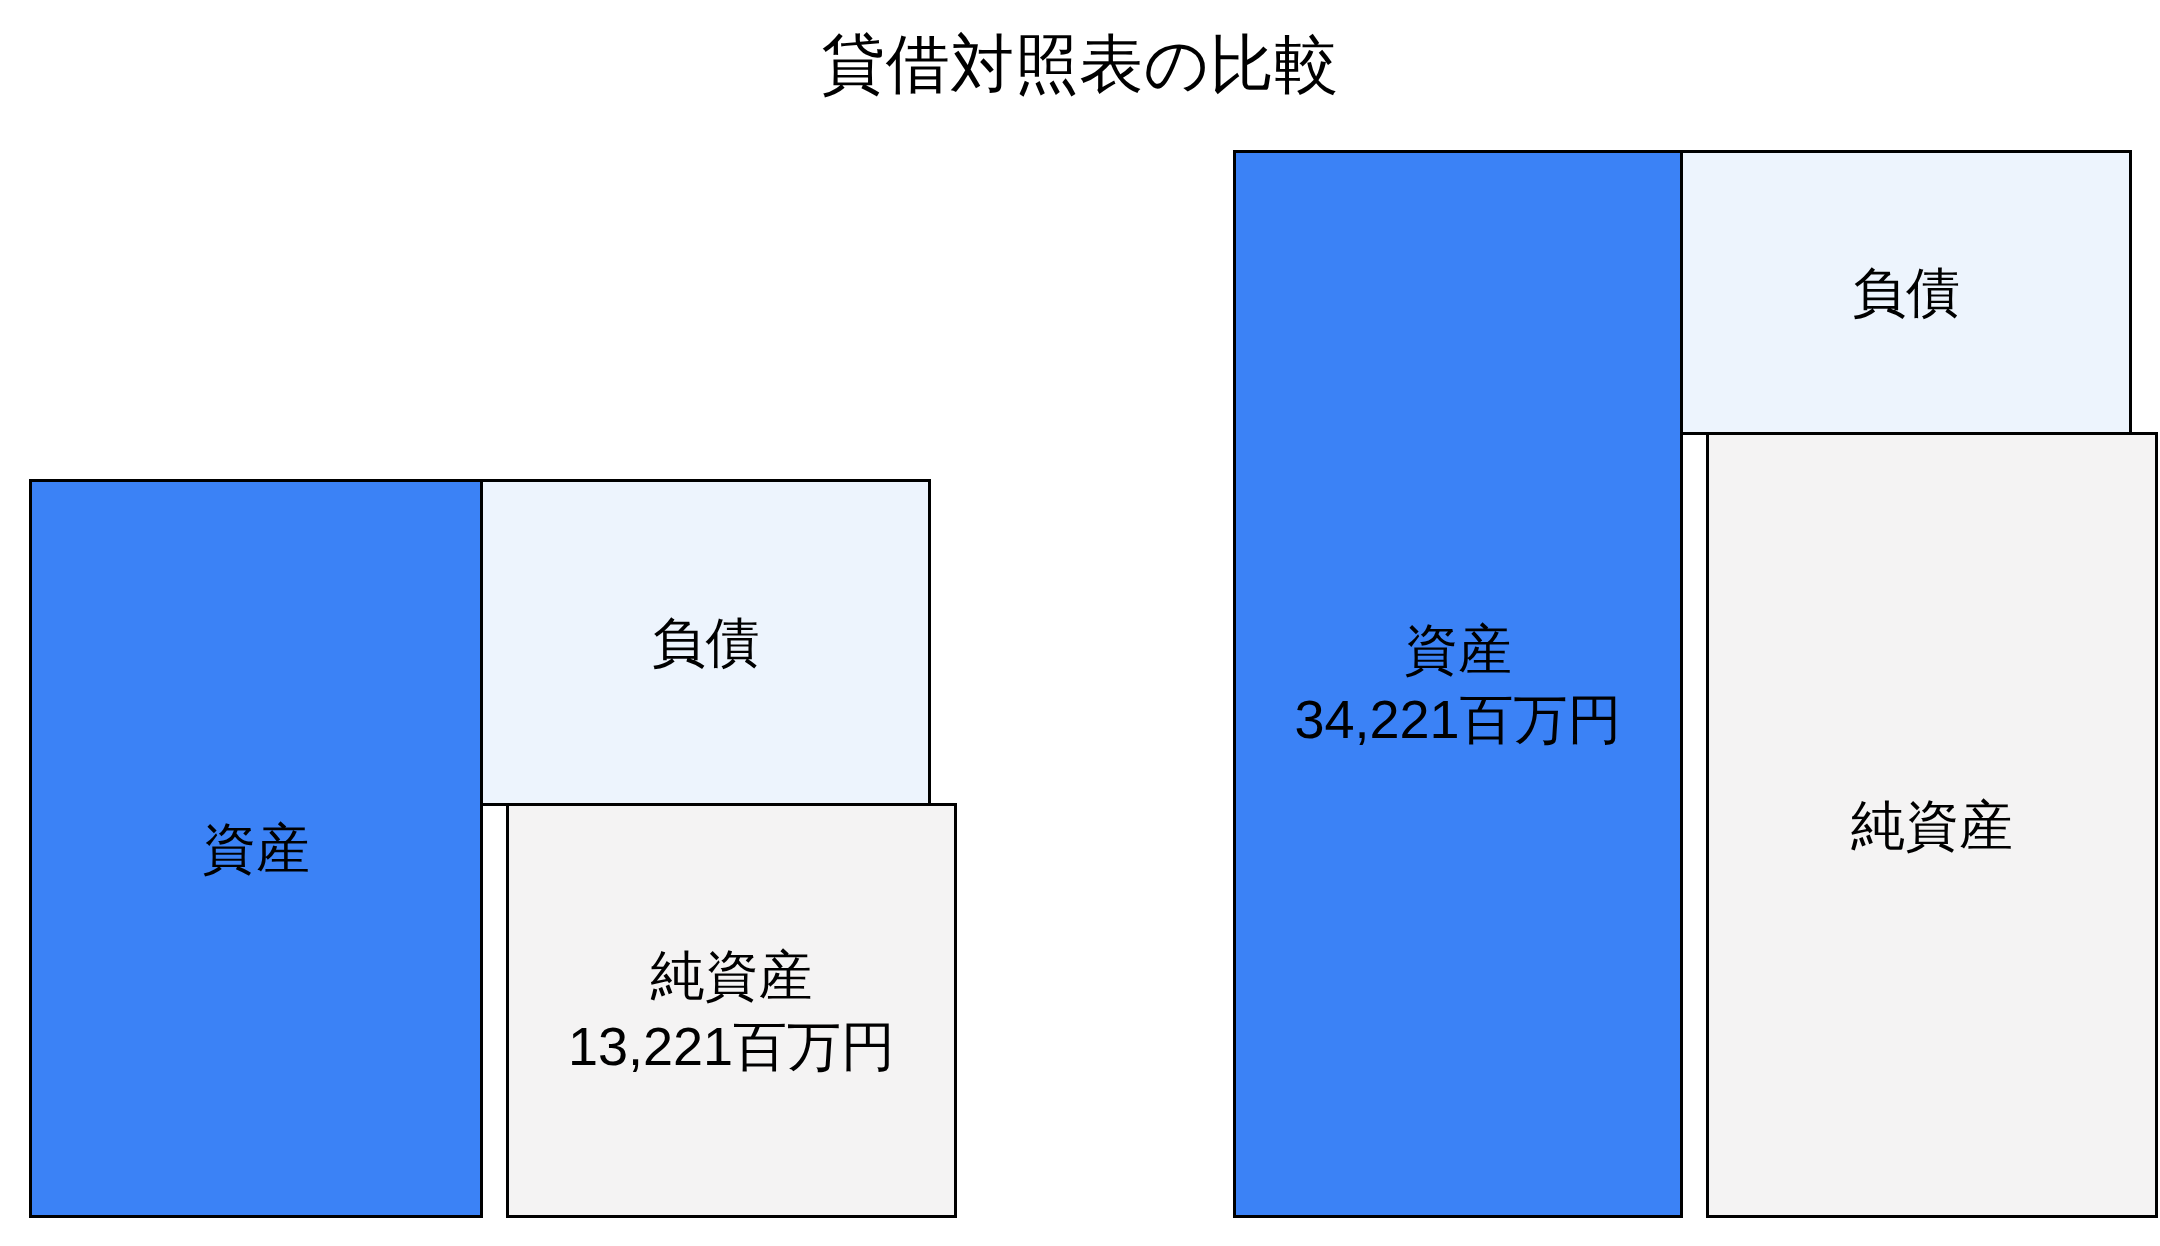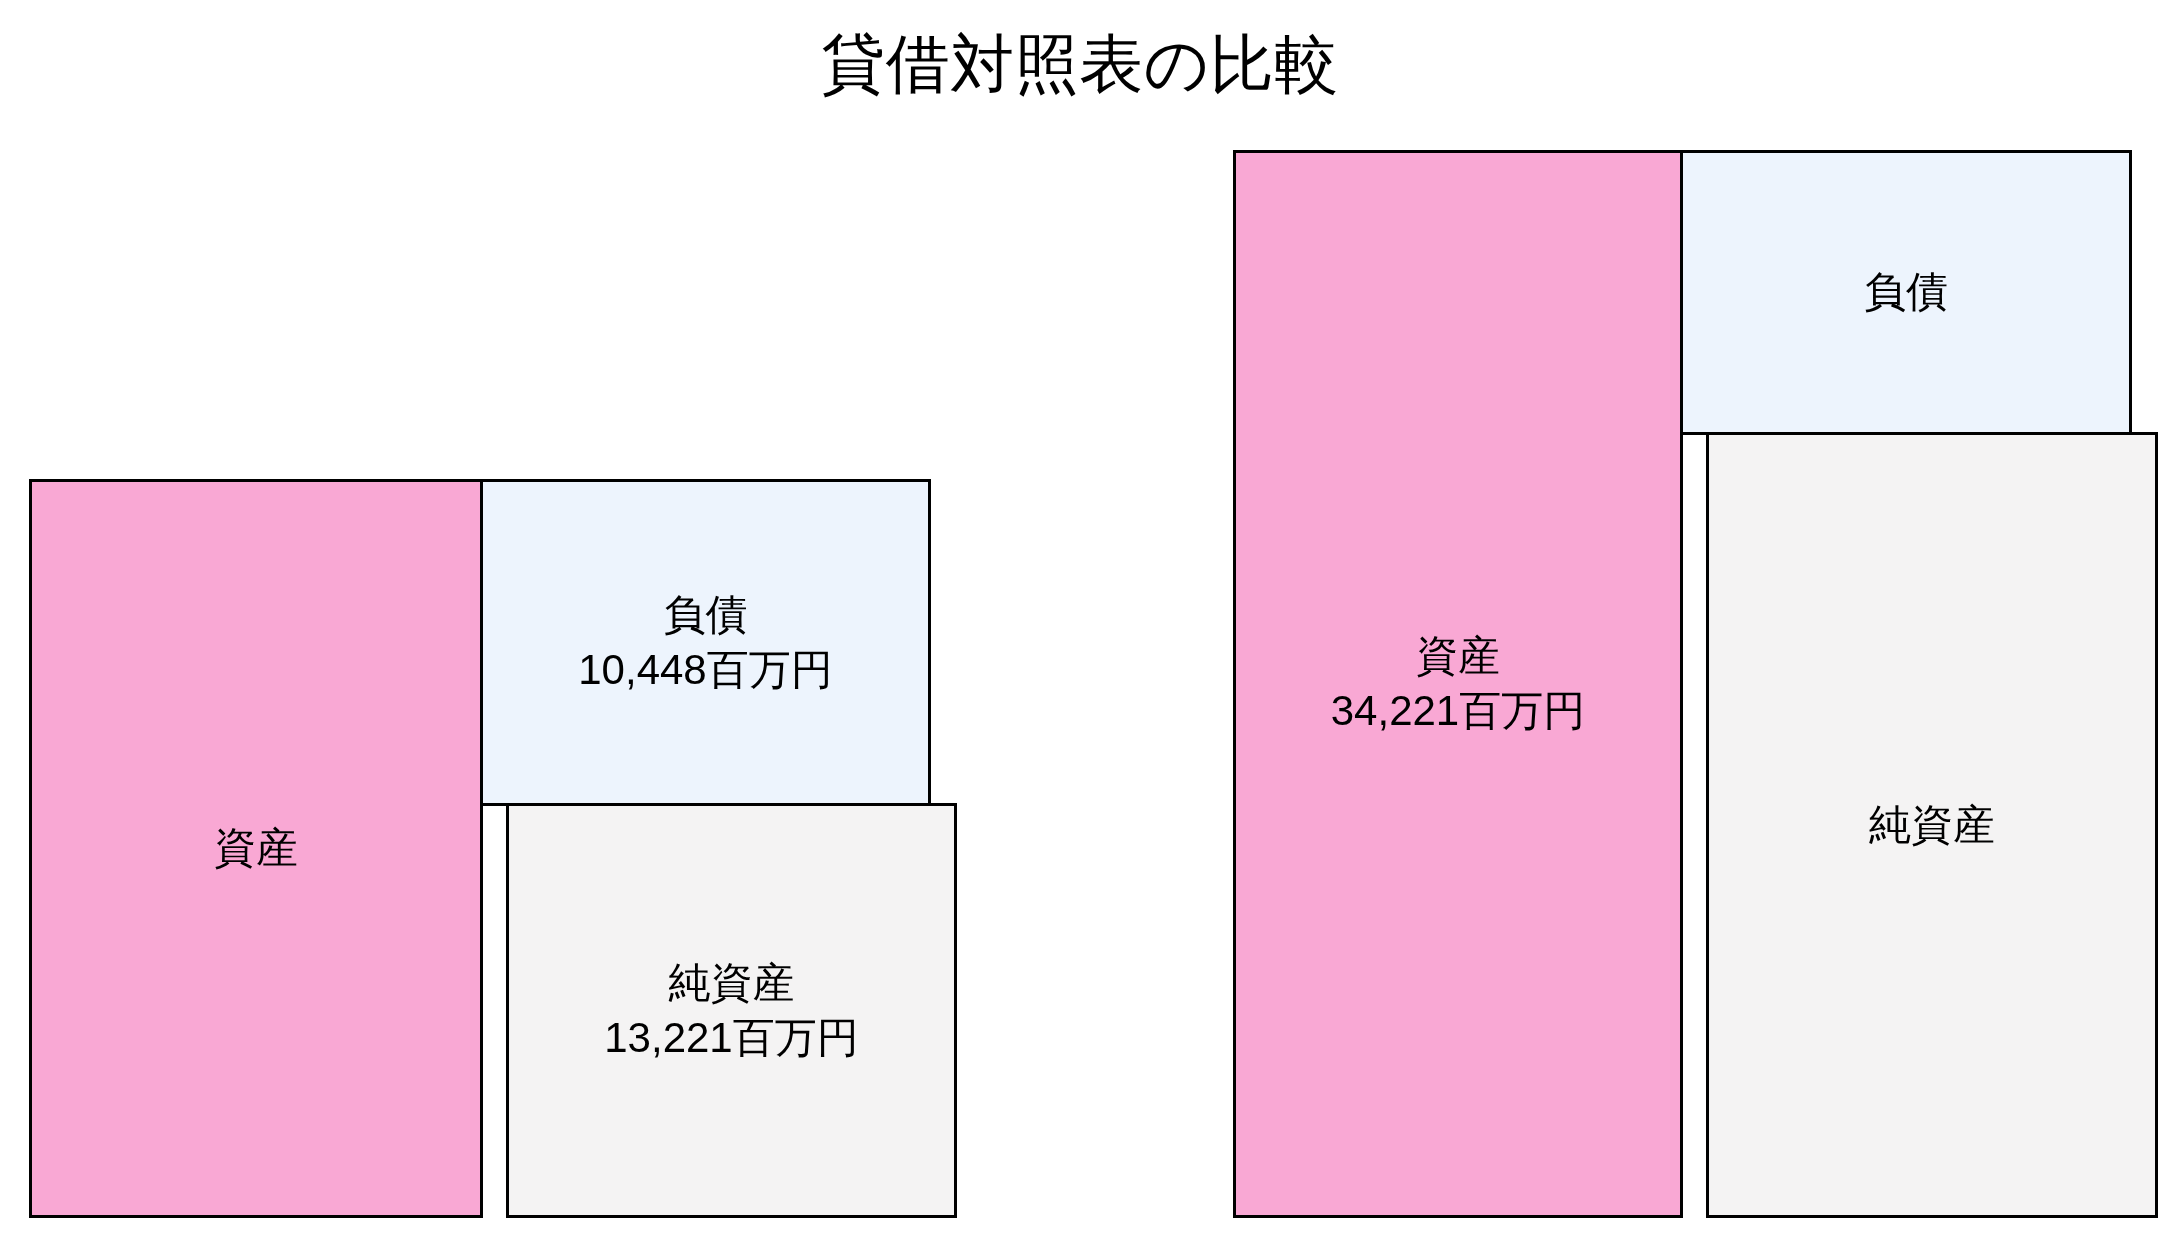--- a/index.html
+++ b/index.html
@@ -41,27 +41,27 @@
 
   .bs-box {
     position: absolute;
     box-sizing: border-box;
     border: 3px solid #000000;
     display: flex;
     align-items: center;
     justify-content: center;
   }
 
-  .box-assets      { background: #f9a8d4; }
+  .box-assets      { background: #3b82f6; }
   .box-liabilities { background: #edf4fd; }
   .box-netassets   { background: #f4f3f3; margin-left: 26px; }
 
   .box-label {
     text-align: center;
-    font-size: 42px;
+    font-size: 54px;
     line-height: 1.30;
     white-space: nowrap;
     pointer-events: none;
   }
   .box-label .lbl-name,
   .box-label .lbl-value {
     display: block;
   }
 
   
@@ -87,21 +87,20 @@
 
     <div class="bs-box box-assets">
       <div class="box-label">
         <span class="lbl-name">資産</span>
       </div>
     </div>
 
     <div class="bs-box box-liabilities">
       <div class="box-label">
         <span class="lbl-name">負債</span>
-        <span class="lbl-value">10,448百万円</span>
       </div>
     </div>
 
     <div class="bs-box box-netassets">
       <div class="box-label">
         <span class="lbl-name">純資産</span>
         <span class="lbl-value">13,221百万円</span>
       </div>
     </div>
 

